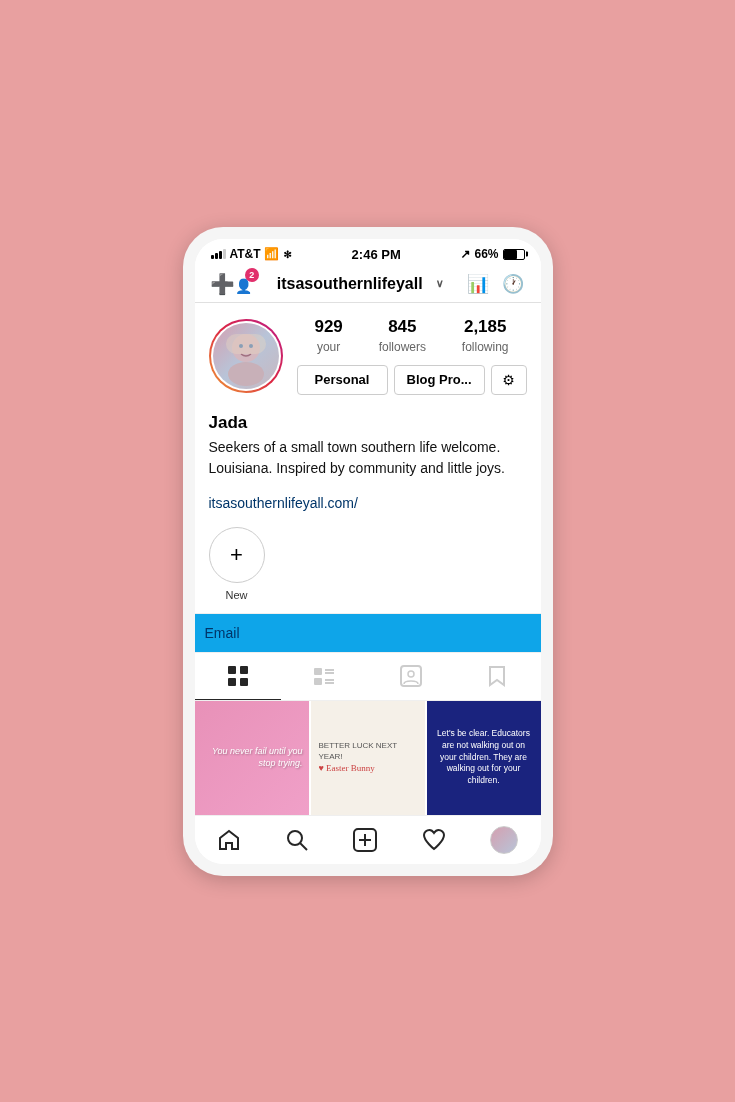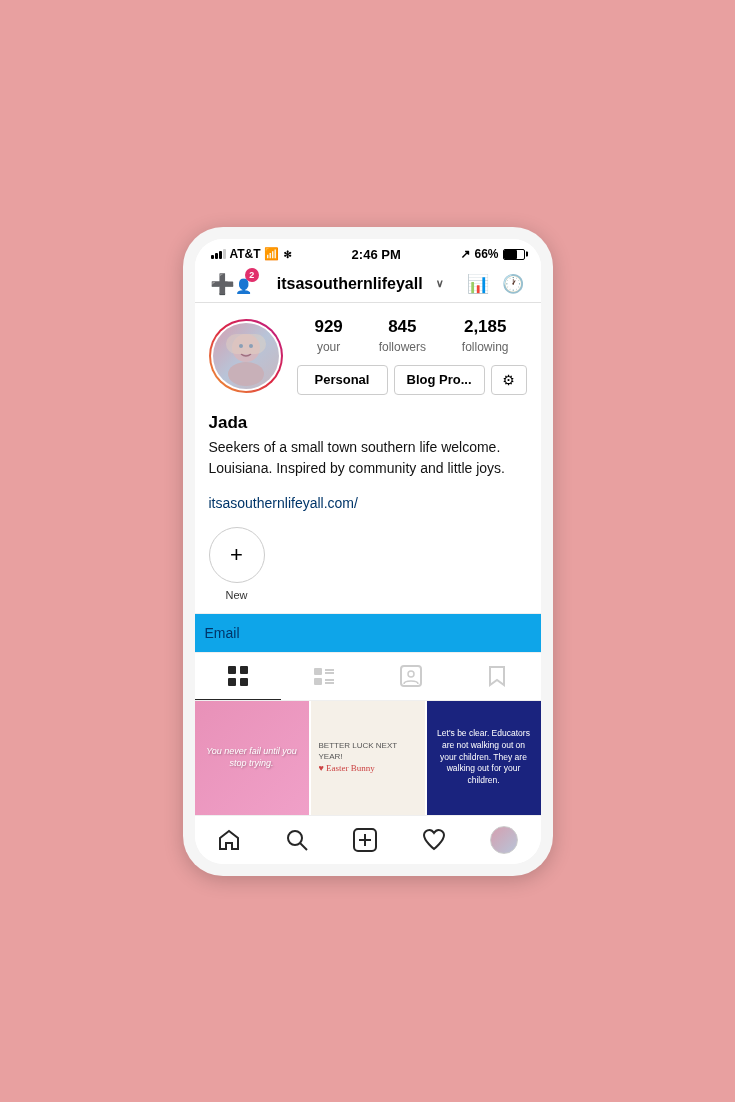--- a/index.html
+++ b/index.html
@@ -228,21 +228,21 @@
       aspect-ratio: 1;
       overflow: hidden;
     }
     .photo-cell-pink {
       background: linear-gradient(135deg, #e891b8, #f0a0c8);
       display: flex;
       align-items: center;
       justify-content: center;
       color: #fff;
       font-size: 11px;
-      text-align: center;
+      text-align: right;
       padding: 6px;
       font-style: italic;
       line-height: 1.3;
     }
     .photo-cell-dark {
       background: #1a237e;
       display: flex;
       align-items: center;
       justify-content: center;
       color: #fff;

